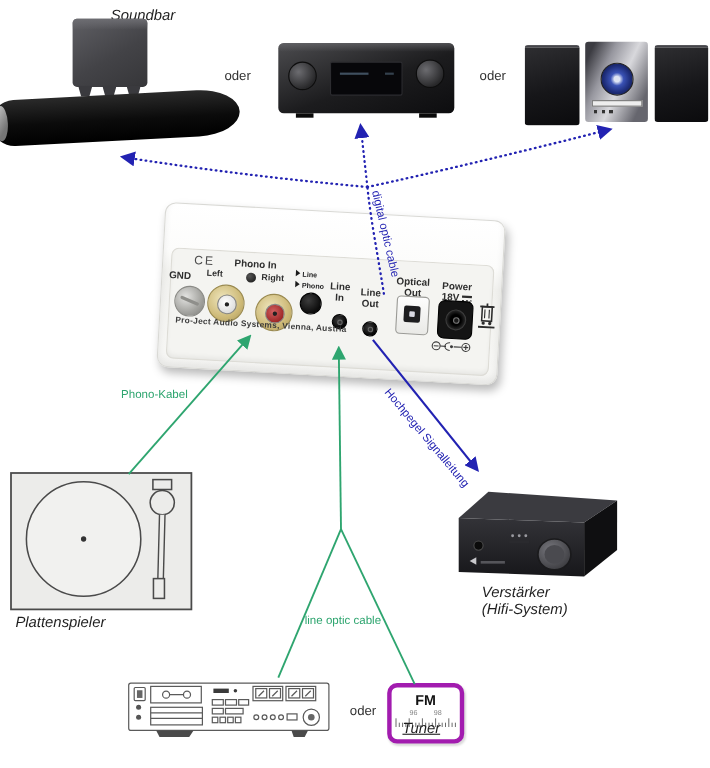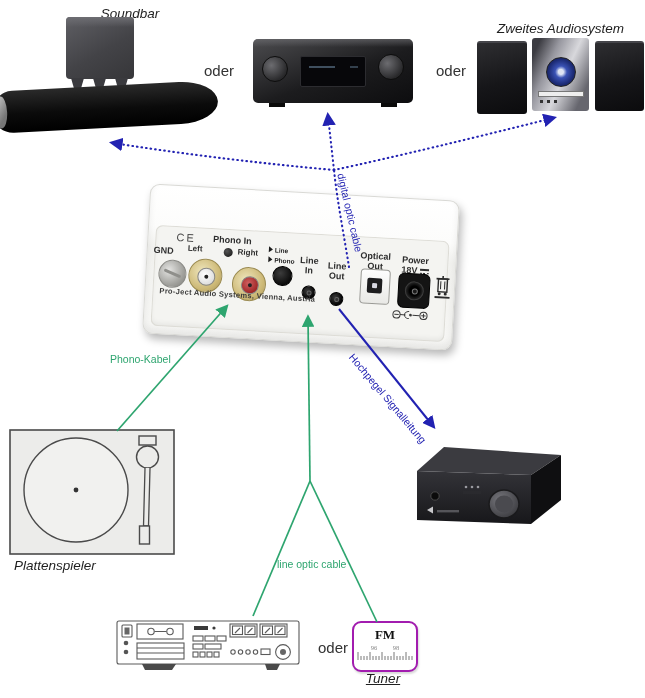--- a/index.html
+++ b/index.html
@@ -2,21 +2,21 @@
 <html><head>
 <meta charset="utf-8">
 <style>
   html,body { margin:0; padding:0; background:#fff; }
   .canvas { position:relative; width:645px; height:698px; background:#fff; overflow:hidden;
             font-family:"Liberation Sans", sans-serif;border-radius:16px; }
   .abs { position:absolute; }
 
   
   .dlabel { font-style:italic; color:#1f1f1f; font-size:13.5px; text-align:center; }
-  .oder   { font-size:15px; color:#333; }
+  .oder   { font-size:12px; color:#333; }
   .cab    { font-size:10.5px; white-space:nowrap; }
   .cab.green { color:#2ea56f; }
   .cab.blue  { color:#2222b2; }
 
   
   .sub { left:66px; top:17px; width:68px; height:62px; border-radius:4px;
          background:linear-gradient(150deg,#5f5f64,#434347 55%,#363639); }
   .sub::before { content:""; position:absolute; left:0; top:0; right:0; height:10px;
          background:linear-gradient(180deg,#6d6d72,transparent); border-radius:4px 4px 0 0; }
   .sub-foot { position:absolute; bottom:-9px; width:13px; height:10px; background:#3a3a3e;
@@ -95,34 +95,33 @@
          border-radius:50%; background:#1a1a1a; border:1px solid #777; }
   .dc-ico { display:inline-block; width:9px; height:7px; position:relative; top:1px; margin-left:2px; }
   .dc-ico::before { content:""; position:absolute; left:0; top:1px; width:9px; height:1.6px; background:#2e2e2e; }
   .dc-ico::after  { content:""; position:absolute; left:0; top:4.5px; width:9px; height:1.6px;
          background:repeating-linear-gradient(90deg,#2e2e2e 0 2px,transparent 2px 3.5px); }
   .brand { position:absolute; left:14px; top:101px; font-size:7.6px; font-weight:bold; color:#3c3c3c; letter-spacing:.25px; }
 
   
 
   
-  .tuner { left:352px; top:621px; width:62px; height:47px; background:#fff; border:2px solid #a21caf;
-         border-radius:9px; box-shadow:1px 2px 2px rgba(0,0,0,.15);font-family:Liberation Serif, serif; }
+  .tuner { left:352px; top:621px; width:62px; height:47px; background:#fff; border:4px solid #a21caf;
+         border-radius:9px; box-shadow:1px 2px 2px rgba(0,0,0,.15); }
   .tuner-fm { text-align:center; font-weight:bold; font-size:13px; color:#111; margin-top:4px; }
   .tuner-freqs { display:flex; justify-content:space-around; font-size:6.5px; color:#888; margin-top:1px; padding:0 9px; }
 
   svg.overlay { left:0; top:0; pointer-events:none; }
 </style>
 </head>
 <body>
 
 <div class="canvas">
 
   <div class="abs dlabel" style="left:60px;top:6px;width:140px;">Soundbar</div>
-  <div class="abs dlabel" style="left:483px;top:21px;width:155px;">Zweites Audiosystem</div>
   <div class="abs oder" style="left:204px;top:62px;">oder</div>
   <div class="abs oder" style="left:436px;top:62px;">oder</div>
 
   <div class="abs sub">
     <span class="sub-foot" style="left:5px;"></span>
     <span class="sub-foot" style="left:27px;"></span>
     <span class="sub-foot" style="left:49px;"></span>
   </div>
   <div class="abs bar"></div>
 
@@ -247,20 +246,24 @@
     <circle cx="22" cy="52" r="4.2" fill="#0b0b0b" stroke="#4a4a4a" stroke-width="1"></circle>
     <circle cx="53" cy="43" r="1.3" fill="#9a9aa0"></circle>
     <circle cx="59" cy="43" r="1.3" fill="#9a9aa0"></circle>
     <circle cx="65" cy="43" r="1.3" fill="#9a9aa0"></circle>
     <rect x="50" y="47" width="18" height="3" fill="#2a2a2e"></rect>
     <ellipse cx="91" cy="60" rx="15" ry="14" fill="url(#ampk)" stroke="#1a1a1c" stroke-width="1.5"></ellipse>
     <ellipse cx="91" cy="60" rx="9" ry="8.5" fill="#4a4a4f"></ellipse>
     <path d="M14,66 l6,3.5 v-7 z" fill="#c8c8cc"></path>
     <rect x="24" y="66" width="22" height="2.4" fill="#55555a"></rect>
   </svg>
+  <div class="abs dlabel" style="left:438px;top:531px;width:120px;text-align:left;">
+    <div>Verstärker</div>
+    <div>(Hifi-System)</div>
+  </div>
 
   <svg class="abs" style="left:114px;top:616px;" width="190" height="60" viewBox="0 0 190 60">
     <g stroke="#5a5a5a" stroke-width="1.1" fill="none">
       <rect x="3" y="5" width="182" height="43" rx="2" fill="#ffffff"></rect>
       <path d="M28,48 h34 l-4,6 h-27 z" fill="#4a4a4a" stroke="none"></path>
       <path d="M151,48 h15 l-3,6 h-10 z" fill="#4a4a4a" stroke="none"></path>
       <rect x="8" y="9" width="10" height="12" rx="1"></rect>
       <rect x="10.5" y="11.5" width="5" height="7" fill="#666" stroke="none"></rect>
       <circle cx="12" cy="27" r="2.3" fill="#555" stroke="none"></circle>
       <circle cx="12" cy="36" r="2.3" fill="#555" stroke="none"></circle>
@@ -326,21 +329,21 @@
         <line x1="38" y1="9" x2="38" y2="1"></line>
           <line x1="41" y1="9" x2="41" y2="5"></line>
           <line x1="44" y1="9" x2="44" y2="5"></line>
         <line x1="47" y1="9" x2="47" y2="5"></line>
           <line x1="50" y1="9" x2="50" y2="1"></line>
           <line x1="53" y1="9" x2="53" y2="5"></line>
         <line x1="56" y1="9" x2="56" y2="5"></line>
       </g>
     </svg>
   </div>
-  <div class="abs dlabel" style="left:352px;top:671px;width:62px;text-decoration:underline;">Tuner</div>
+  <div class="abs dlabel" style="left:352px;top:654px;width:62px;text-decoration:underline;">Tuner</div>
 
   <svg class="abs overlay" width="645" height="698" viewBox="0 0 645 698">
     <defs>
       <marker id="ag" viewBox="0 0 10 10" refX="7" refY="5" markerWidth="7.5" markerHeight="7.5" orient="auto">
         <path d="M0,0 L10,5 L0,10 z" fill="#2ea56f"></path>
       </marker>
       <marker id="ab" viewBox="0 0 10 10" refX="7" refY="5" markerWidth="6.5" markerHeight="6.5" orient="auto">
         <path d="M0,0 L10,5 L0,10 z" fill="#2222b2"></path>
       </marker>
     </defs>

